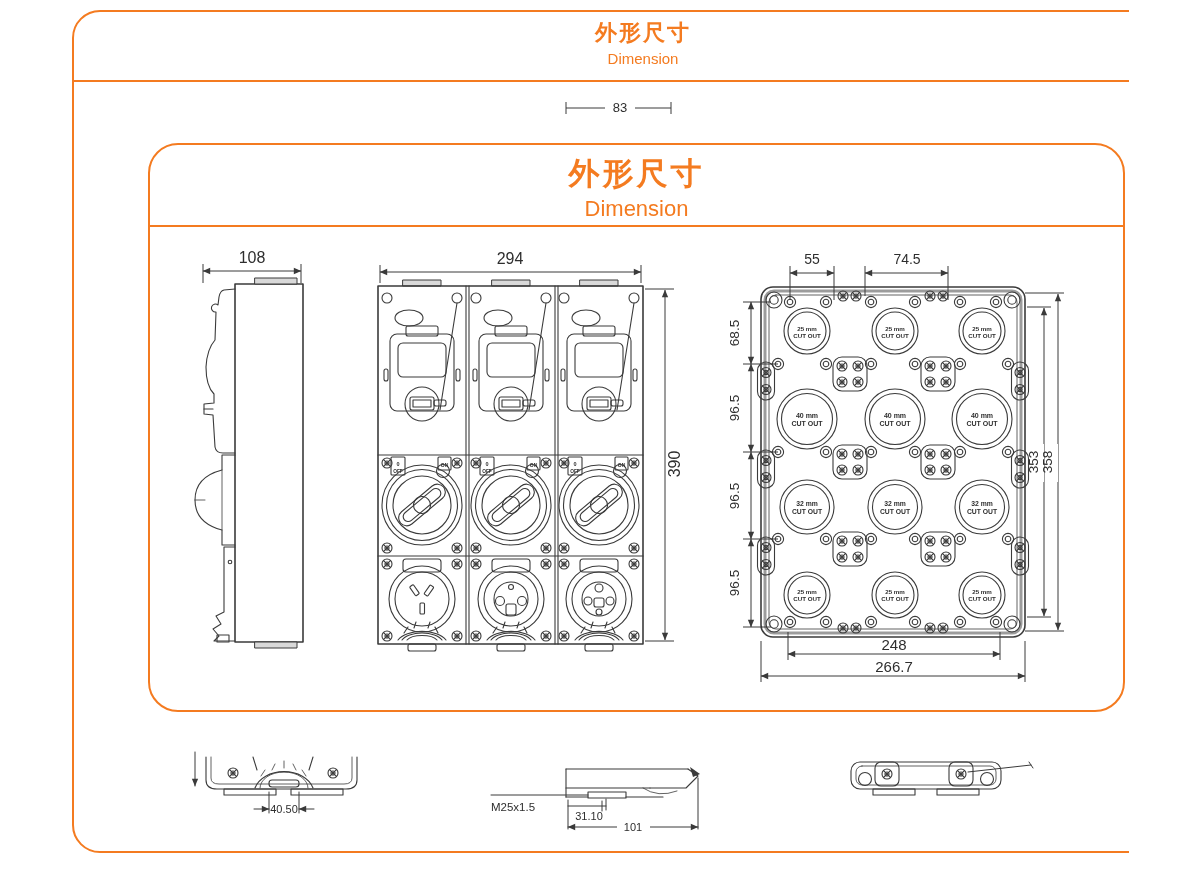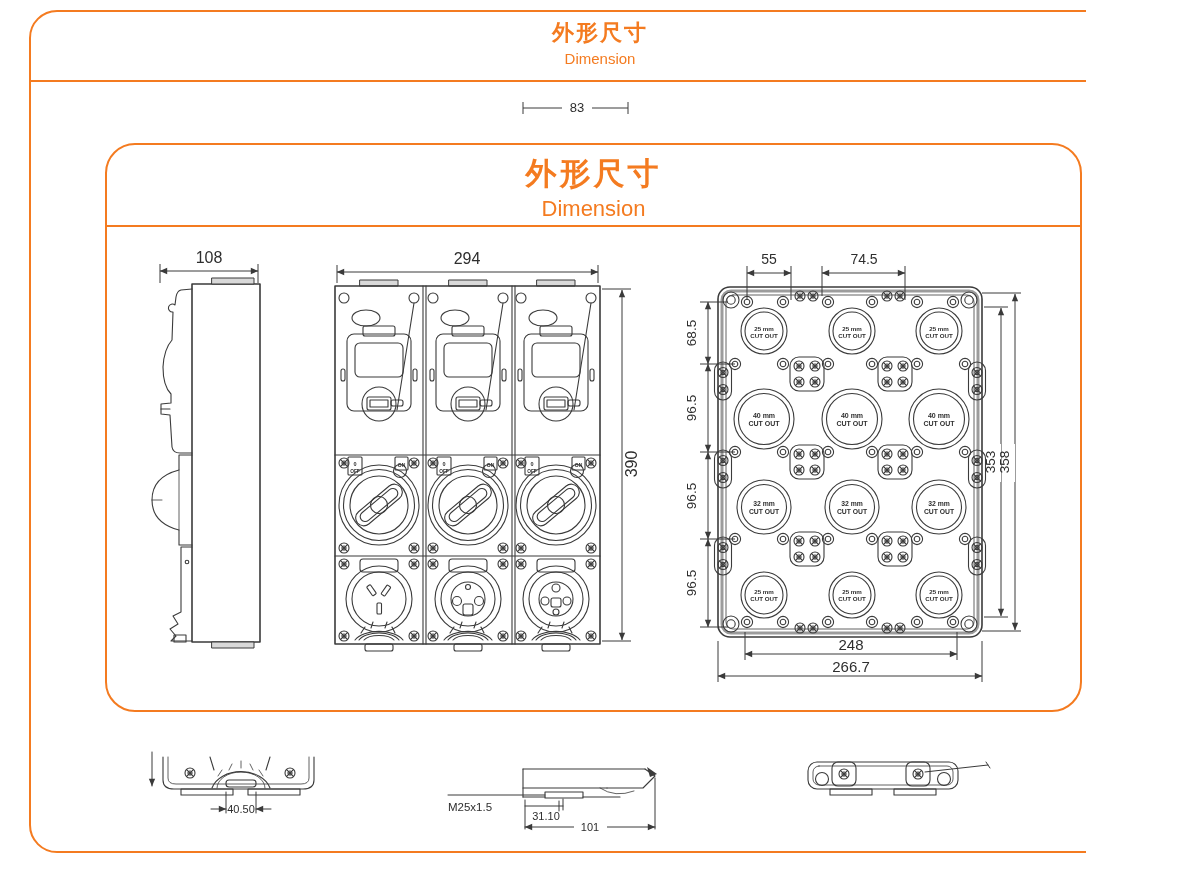--- a/index.html
+++ b/index.html
@@ -1,17 +1,17 @@
 <!DOCTYPE html>
 <html><head>
 <meta charset="utf-8">
 <style>
   html,body{margin:0;padding:0;background:#fff;}
   .page{position:relative;width:1086px;height:884px;background:#fff;overflow:hidden;
-        font-family:"Liberation Sans",sans-serif;}
+        font-family:"Liberation Sans",sans-serif;margin-left:43px;}
   .outer-frame{position:absolute;left:29px;top:10px;width:1135px;height:839px;
         border:2px solid #F47B20;border-radius:28px;}
   .top-divider{position:absolute;left:29px;top:80px;width:1137px;height:0;
         border-top:2px solid #F47B20;}
   .top-banner{position:absolute;left:0;top:18px;width:1200px;text-align:center;color:#F47B20;}
   .top-banner .zh{font-size:22px;font-weight:bold;letter-spacing:2px;}
   .top-banner .en{font-size:15px;margin-top:2px;}
   .inner-frame{position:absolute;left:105px;top:143px;width:973px;height:565px;
         border:2px solid #F47B20;border-radius:30px;}
   .inner-divider{position:absolute;left:0;top:80px;width:100%;height:0;border-top:2px solid #F47B20;}

